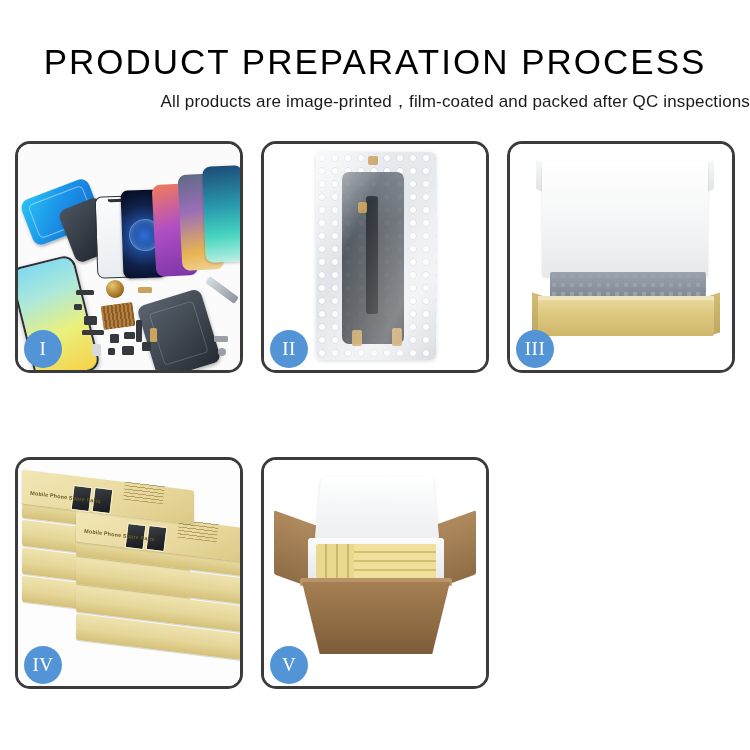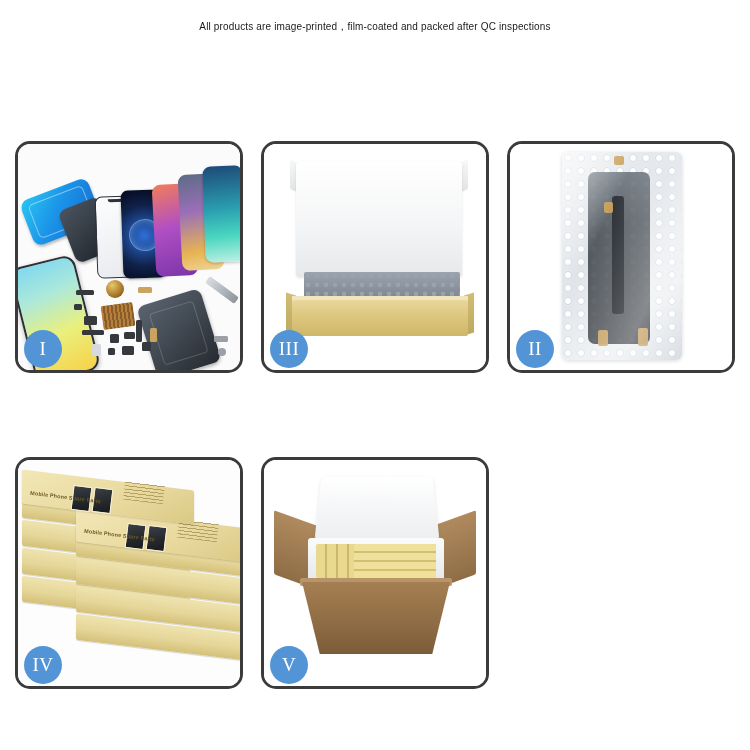--- a/index.html
+++ b/index.html
@@ -12,22 +12,22 @@
   .page{position:relative;width:750px;height:750px;}
 
   
   .header{position:absolute;left:0;top:0;width:750px;text-align:center;}
   .title{
     font-size:35px;letter-spacing:2.0px;color:#000;
     font-weight:400;margin-top:44px;line-height:1;
     white-space:nowrap;
   }
   .subtitle{
-    font-size:10px;color:#1a1a1a;margin-top:20px;
-    letter-spacing:.15px;white-space:nowrap;font-weight:400;
+    font-size:17px;color:#1a1a1a;margin-top:11px;
+    letter-spacing:.15px;white-space:nowrap;font-weight:400;text-align:right;
   }
 
   
   .grid{
     position:absolute;left:15px;top:141px;
     width:720px;height:540px;
     display:grid;
     grid-template-columns:228px 228px 228px;
     grid-template-rows:232px 232px;
     column-gap:18px;row-gap:84px;
@@ -367,20 +367,21 @@
     position:absolute;left:114px;top:78px;width:1.6px;height:88px;
     background:rgba(90,68,42,.35);
   }
 </style>
 </head>
 <body>
 
 <div class="page">
 
   <div class="header">
+    <div class="title">PRODUCT PREPARATION PROCESS</div>
     <div class="subtitle">All products are image-printed，film-coated and packed after QC inspections</div>
   </div>
 
   <div class="grid">
 
     <div class="panel">
       <div class="panel-inner p1">
         <div class="ph-blue"></div>
         <div class="ph-dark"></div>
         <div class="ph-glass"></div>
@@ -406,46 +407,46 @@
         <div class="prt k"></div>
         <div class="prt l"></div>
         <div class="prt m"></div>
         <div class="prt n"></div>
         <div class="prt o"></div>
       </div>
       <div class="badge">I</div>
     </div>
 
     <div class="panel">
-      <div class="panel-inner p3">
-        <div class="b3-lid-flapL"></div>
-        <div class="b3-lid-flapR"></div>
-        <div class="b3-lid"></div>
-        <div class="b3-bubble"></div>
-        <div class="b3-sideL"></div>
-        <div class="b3-sideR"></div>
-        <div class="b3-edge"></div>
-        <div class="b3-front"></div>
-      </div>
-      <div class="badge">III</div>
-    </div>
-
-    <div class="panel">
       <div class="panel-inner p2">
         <div class="bag">
           <div class="bag-item"></div>
           <div class="bag-strip"></div>
           <div class="bag-tab t1"></div>
           <div class="bag-tab t2"></div>
           <div class="bag-tab t3"></div>
           <div class="bag-tab t4"></div>
           <div class="bag-sheen"></div>
         </div>
       </div>
       <div class="badge">II</div>
+    </div>
+
+    <div class="panel">
+      <div class="panel-inner p3">
+        <div class="b3-lid-flapL"></div>
+        <div class="b3-lid-flapR"></div>
+        <div class="b3-lid"></div>
+        <div class="b3-bubble"></div>
+        <div class="b3-sideL"></div>
+        <div class="b3-sideR"></div>
+        <div class="b3-edge"></div>
+        <div class="b3-front"></div>
+      </div>
+      <div class="badge">III</div>
     </div>
 
     <div class="panel">
       <div class="panel-inner p4">
         <div class="stack">
           <div class="sb l4"></div>
           <div class="sb l3"></div>
           <div class="sb l2"></div>
           <div class="sb l1"></div>
           <div class="sb r4"></div>

